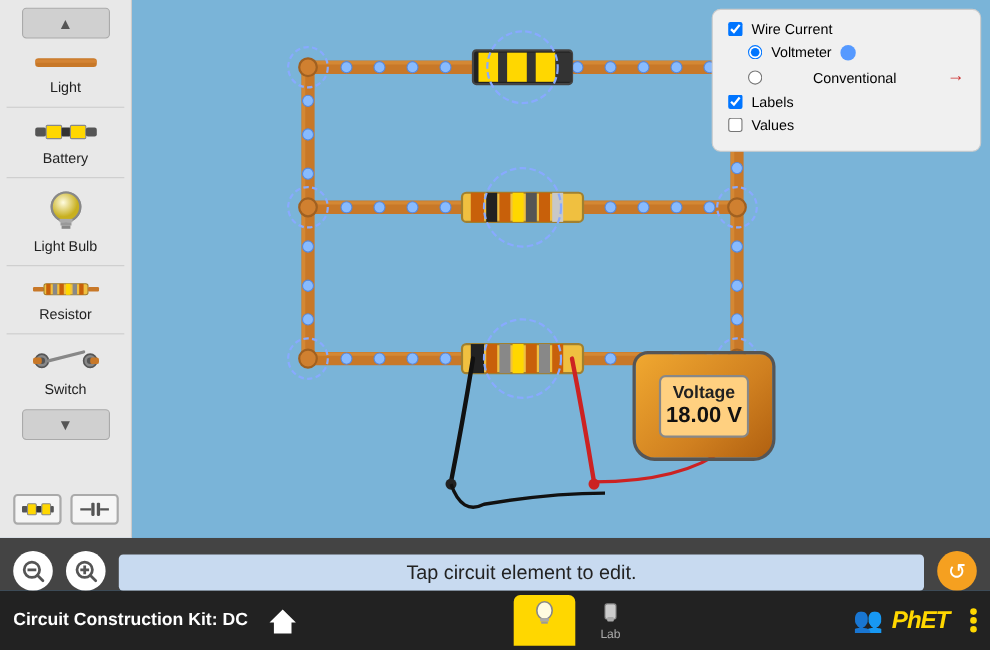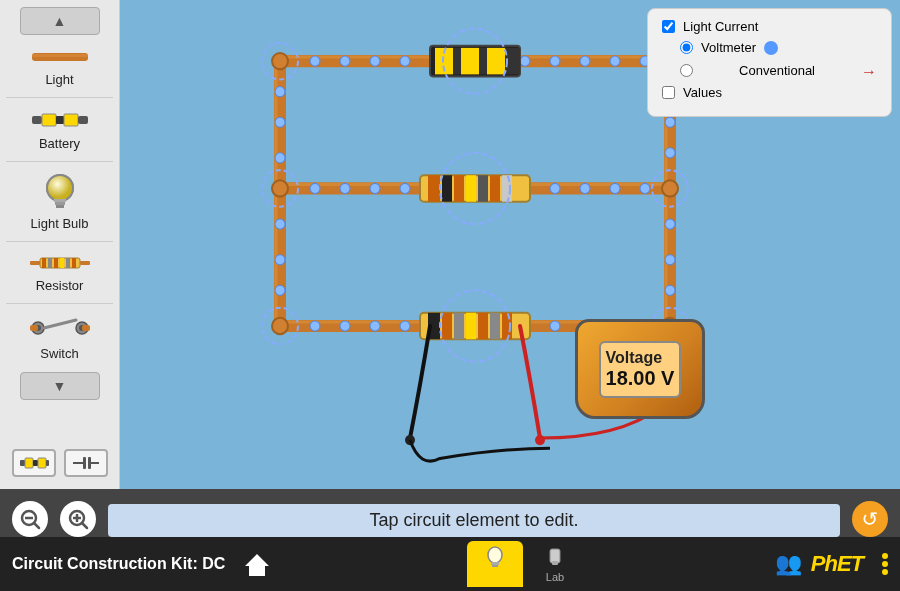--- a/index.html
+++ b/index.html
@@ -218,20 +218,21 @@
       flex-direction: column;
       align-items: center;
       justify-content: center;
       position: relative;
     }
 
     .voltmeter-screen {
       background: #ffd080;
       border-radius: 6px;
       padding: 6px 5px;
+      text-align: center;
       border: 2px solid #888;
     }
 
     .voltmeter-title {
       font-size: 16px;
       font-weight: bold;
       color: #222;
     }
 
     .voltmeter-value {
@@ -654,31 +655,35 @@
           <div class="voltmeter-screen">
             <div class="voltmeter-title">Voltage</div>
             <div class="voltmeter-value">18.00 V</div>
           </div>
         </div>
       </div>
 
       <div class="control-panel">
         <div class="control-row">
           <input type="checkbox" checked="" id="showCurrent" style="">
-          <label for="showCurrent">Light Current</label>
+          <label for="showCurrent">Wire Current</label>
         </div>
         <div class="control-row" style="padding-left:18px;">
           <input type="radio" name="currentType" checked="" id="electrons" style="">
           <label for="electrons">Voltmeter</label>
           <span class="electron-dot"></span>
         </div>
         <div class="control-row" style="padding-left:18px;gap:46px;">
           <input type="radio" name="currentType" id="conventional" style="">
           <label for="conventional">Conventional</label>
           <span class="conventional-arrow">→</span>
+        </div>
+        <div class="control-row">
+          <input type="checkbox" checked="" id="labels" style="">
+          <label for="labels">Labels</label>
         </div>
         <div class="control-row">
           <input type="checkbox" id="values" style="">
           <label for="values">Values</label>
         </div>
       </div>
 
 
     </div>
   </div>

